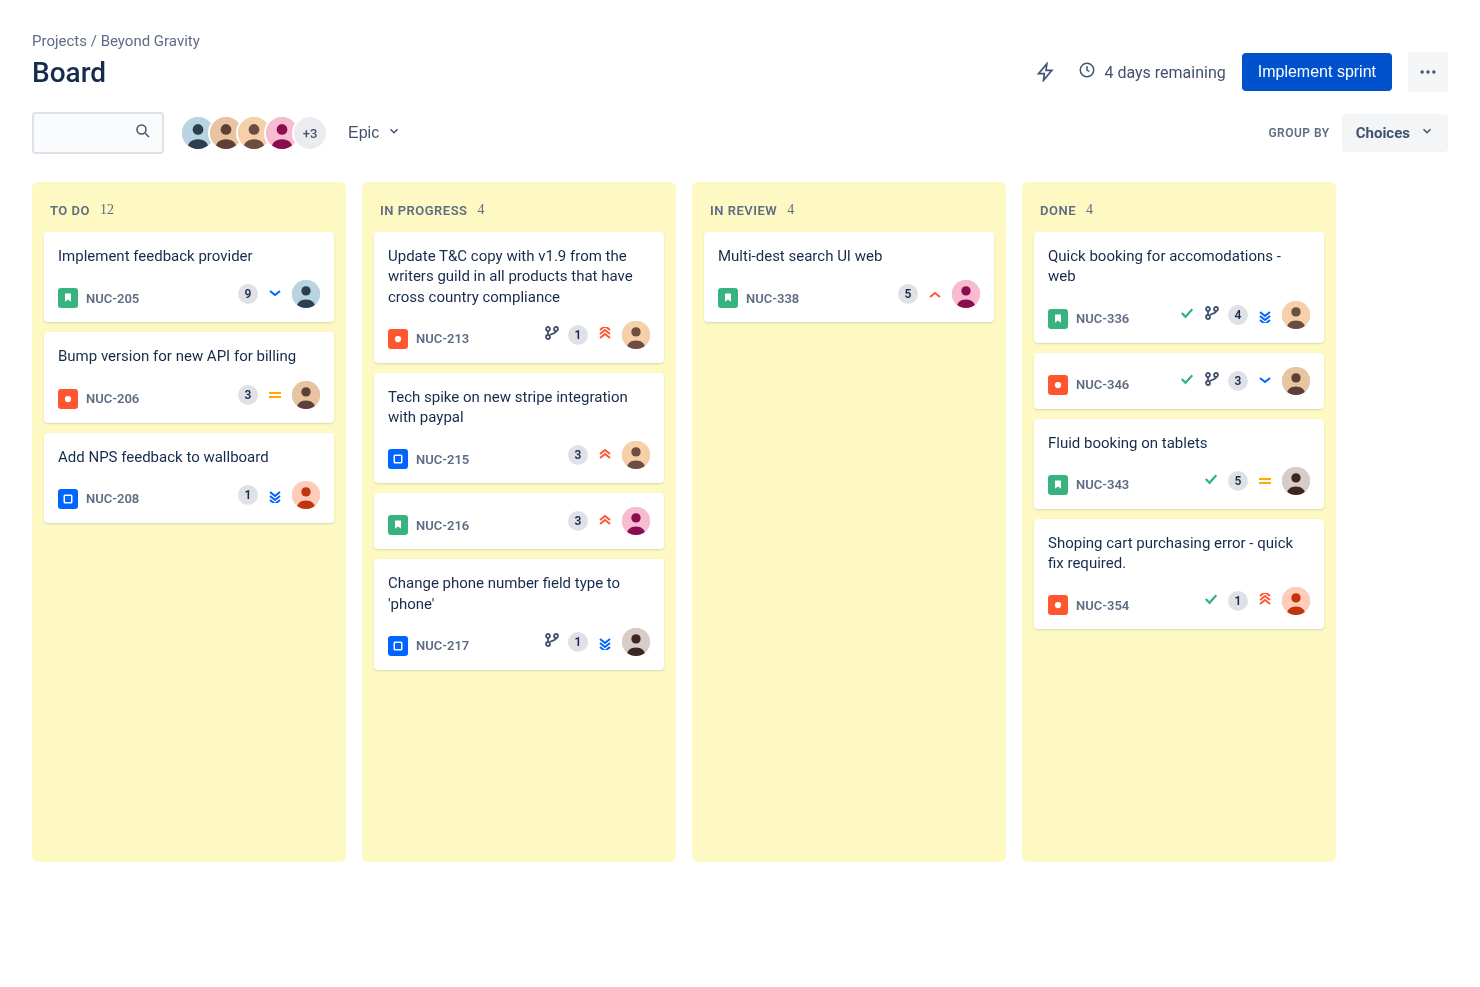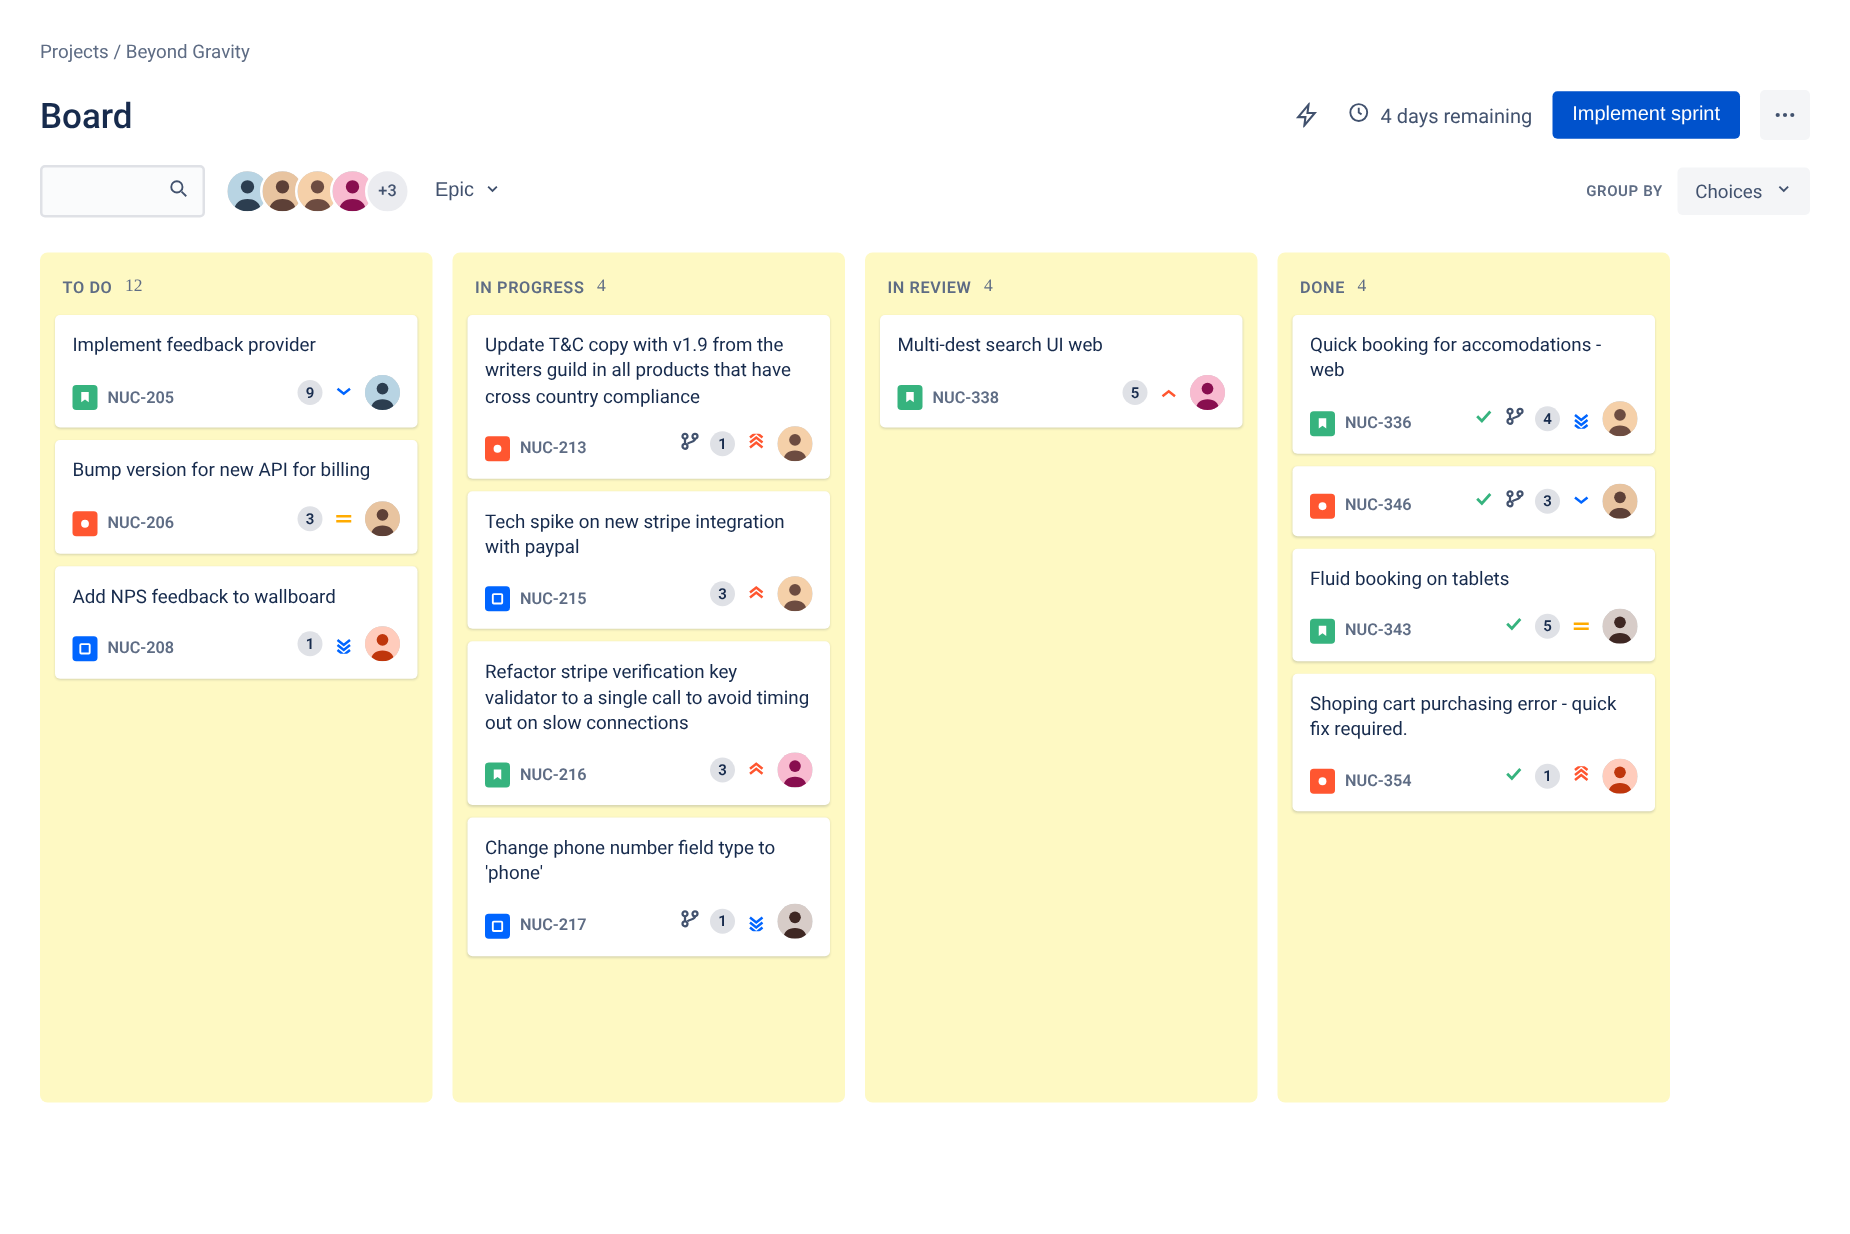--- a/index.html
+++ b/index.html
@@ -3,41 +3,41 @@
 <meta charset="utf-8">
 <style>
 * { box-sizing: border-box; margin: 0; padding: 0; }
 body {
   font-family: -apple-system, BlinkMacSystemFont, "Segoe UI", Roboto, Helvetica, Arial, sans-serif;
   background: #fff;
   color: #172B4D;
   padding: 32px;
   width: 1480px;
 }
-.breadcrumb { font-size: 15px; color: #5E6C84; margin-bottom: 22px; }
+.breadcrumb { font-size: 15px; color: #5E6C84; margin-bottom: 2px; }
 .breadcrumb a { color: #5E6C84; text-decoration: none; }
 .header-row { display: flex; align-items: center; justify-content: space-between; margin-bottom: 20px; }
 .page-title { font-size: 28px; font-weight: 500; color: #172B4D; }
 .header-actions { display: flex; align-items: center; gap: 16px; }
 .icon-btn { display: inline-flex; align-items: center; justify-content: center; width: 32px; height: 32px; color: #42526E; cursor: pointer; }
 .remaining { display: inline-flex; align-items: center; gap: 8px; color: #42526E; font-size: 16px; }
 .btn-primary { background: #0052CC; color: #fff; border: none; border-radius: 4px; padding: 10px 16px; font-size: 16px; font-weight: 500; cursor: pointer; }
 .btn-more { width: 40px; height: 40px; border-radius: 4px; display: inline-flex; align-items: center; justify-content: center; background: #F4F5F7; color: #42526E; cursor: pointer; }
 .controls-row { display: flex; align-items: center; justify-content: space-between; margin-bottom: 28px; }
 .controls-left { display: flex; align-items: center; gap: 16px; }
 .search-box { width: 132px; height: 42px; border: 2px solid #DFE1E6; border-radius: 4px; display: flex; align-items: center; justify-content: flex-end; padding: 0 10px; background: #FAFBFC; }
 .search-box svg { color: #42526E; }
 .avatar-stack { display: flex; align-items: center; }
 .avatar { width: 36px; height: 36px; border-radius: 50%; border: 2px solid #fff; margin-left: -8px; background: #ccc; display: inline-flex; align-items: center; justify-content: center; overflow: hidden; }
 .avatar:first-child { margin-left: 0; }
 .avatar-more { background: #EBECF0; color: #42526E; font-size: 13px; font-weight: 500; }
 .epic-btn { display: inline-flex; align-items: center; gap: 8px; background: transparent; border: none; color: #42526E; font-size: 16px; cursor: pointer; padding: 8px 4px; }
 .groupby { display: flex; align-items: center; gap: 12px; }
 .groupby-label { font-size: 12px; letter-spacing: 0.5px; color: #5E6C84; font-weight: 600; }
-.groupby-select { display: inline-flex; align-items: flex-end; gap: 10px; background: #F4F5F7; border-radius: 4px; padding: 10px 14px; color: #42526E; font-size: 15px; cursor: pointer; }
+.groupby-select { display: inline-flex; align-items: flex-end; gap: 10px; background: #F4F5F7; border-radius: 4px; padding: 10px 14px; color: #42526E; font-size: 15px; cursor: pointer; font-weight: bold; }
 .board { display: flex; gap: 16px; align-items: flex-start; }
 .column { background: #fef9c3; border-radius: 6px; width: 314px; padding: 12px; min-height: 680px; flex-shrink: 0; }
 .col-header { display: flex; align-items: center; gap: 10px; padding: 8px 6px 14px; }
 .col-title { font-size: 13px; font-weight: 600; letter-spacing: 0.5px; color: #5E6C84; text-transform: uppercase; }
 .col-count { font-size: 14px; color: #5E6C84; font-family: Liberation Serif, serif; }
 .card { background: #fff; border-radius: 4px; box-shadow: 0 1px 2px rgba(9,30,66,0.15); padding: 14px; margin-bottom: 10px; cursor: pointer; }
 .card-title { font-size: 15px; color: #172B4D; line-height: 1.35; margin-bottom: 14px; }
 .card-footer { display: flex; align-items: flex-end; justify-content: space-between; }
 .card-left { display: flex; align-items: center; gap: 8px; }
 .issue-type { width: 20px; height: 20px; border-radius: 3px; display: inline-flex; align-items: center; justify-content: center; }
@@ -311,21 +311,20 @@
               <svg class="avatar-svg" viewBox="0 0 36 36">
                 <rect width="36" height="36" fill="#f5d0a9"></rect>
                 <circle cx="18" cy="14" r="6" fill="#6d4c41"></circle>
                 <path d="M6 36c0-7 5-11 12-11s12 4 12 11" fill="#6d4c41"></path>
               </svg>
             </span>
           </div>
       </div>
       </div>
       <div class="card">
-        <div class="card-title">Refactor stripe verification key validator to a single call to avoid timing out on slow connections</div>
       <div class="card-footer">
         <div class="card-left">
             <span class="issue-type issue-story">
               <svg width="12" height="12" viewBox="0 0 16 16" fill="#fff">
                 <path d="M4 2h8v11l-4-3-4 3z"></path>
               </svg>
             </span>
             <span class="issue-key">NUC-216</span>
           </div>
         <div class="card-right">

